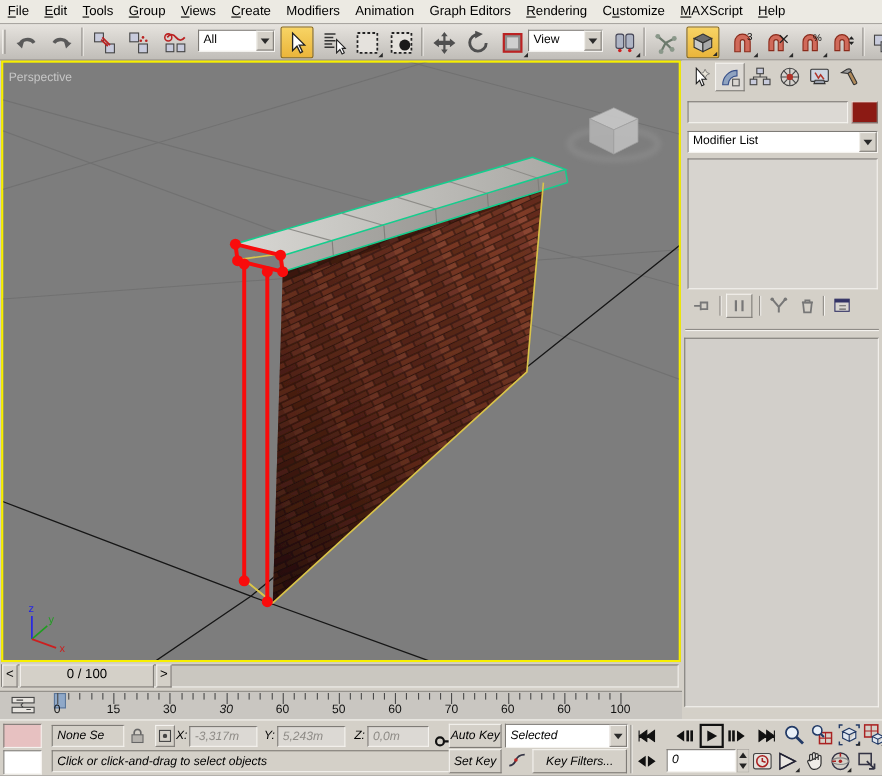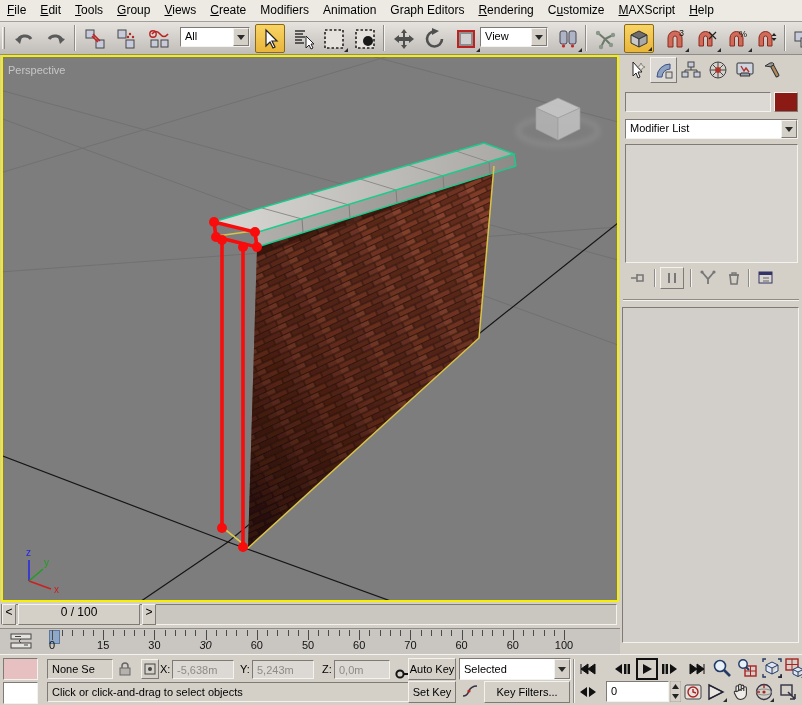--- a/index.html
+++ b/index.html
@@ -26,21 +26,21 @@
   .sunken { border:1px solid; border-color:#7e7b76 #f4f2ee #f4f2ee #7e7b76; }
   .raised { border:1px solid; border-color:#f4f2ee #7e7b76 #7e7b76 #f4f2ee; background:#d4d0c8; }
   #stackbtns { position:absolute; left:4px; top:212px; width:174px; height:24px; }
   .sbtn { position:absolute; top:0; width:24px; height:22px; display:flex; align-items:center; justify-content:center; }
   #timerow { position:absolute; left:0; top:602px; width:620px; height:26px; background:#d4d0c8; }
   #tchannel { position:absolute; left:1px; top:2px; width:616px; height:21px; border:1px solid; border-color:#7e7b76 #f4f2ee #f4f2ee #7e7b76; background:#cac7c0; }
   .tsbtn { position:absolute; top:2px; height:21px; background:#d4d0c8; border:1px solid; border-color:#f4f2ee #7e7b76 #7e7b76 #f4f2ee; text-align:center; font-size:12px; }
   #trackbar { position:absolute; left:0; top:628px; width:620px; height:26px; background:#c9c6c1; border-top:1px solid #8f8c87; }
   .tick { position:absolute; width:1px; background:#4a4a4a; }
   .tlabel { position:absolute; top:10px; font-size:11px; color:#111; transform:translateX(-50%); }
-  #statusbar { position:absolute; left:0; top:654px; width:802px; height:51px; background:#d4d0c8; border-top:1px solid #f4f2ee; }
+  #statusbar { position:absolute; left:0; top:654px; width:802px; height:51px; background:#d4d0c8; border-top:1px solid #f4f2ee;font-style:italic; }
   .field { position:absolute; border:1px solid; border-color:#7e7b76 #f4f2ee #f4f2ee #7e7b76; background:#dcd9d4; font-size:11px; padding:3px 0 0 4px; overflow:hidden; white-space:nowrap; }
   .btn { position:absolute; background:#d4d0c8; border:1px solid; border-color:#f4f2ee #7e7b76 #7e7b76 #f4f2ee; font-size:11px; text-align:center; }
   .vsep { position:absolute; width:2px; border-left:1px solid #8f8c87; border-right:1px solid #f4f2ee; }
   .ibtn { position:absolute; width:22px; height:22px; display:flex; align-items:center; justify-content:center; }
   svg { display:block; }
 </style>
 </head>
 <body>
 
 <div id="menubar">
@@ -499,21 +499,21 @@
         <path d="M4 6 V4 a3 3 0 0 1 6 0 V6" fill="none" stroke="#666" stroke-width="1.5"></path>
       </svg>
   </div>
   <div class="ibtn raised" style="left:141px; top:4px; width:18px; height:20px">
     <svg width="12" height="12" viewBox="0 0 12 12">
         <rect x="1" y="1" width="10" height="10" fill="none" stroke="#444"></rect>
         <circle cx="6" cy="6" r="2" fill="#444"></circle>
       </svg>
   </div>
   <div class="abs" style="left:160px; top:8px">X:</div>
-  <div class="field" style="left:172px; top:5px; width:62px; height:19px; color:#8e8b86">-5,638m</div>
+  <div class="field" style="left:172px; top:5px; width:62px; height:19px; color:#8e8b86">-3,317m</div>
   <div class="abs" style="left:240px; top:8px">Y:</div>
   <div class="field" style="left:252px; top:5px; width:62px; height:19px; color:#8e8b86">5,243m</div>
   <div class="abs" style="left:322px; top:8px">Z:</div>
   <div class="field" style="left:334px; top:5px; width:56px; height:19px; color:#8e8b86">0,0m</div>
   <div class="ibtn" style="left:394px; top:10px; width:24px; height:18px">
     <svg width="22" height="12" viewBox="0 0 22 12">
         <circle cx="5" cy="6" r="3.6" fill="none" stroke="#111" stroke-width="2"></circle>
         <path d="M9 6 H20 M16 6 V10 M19 6 V9" stroke="#111" stroke-width="2"></path>
       </svg>
   </div>

